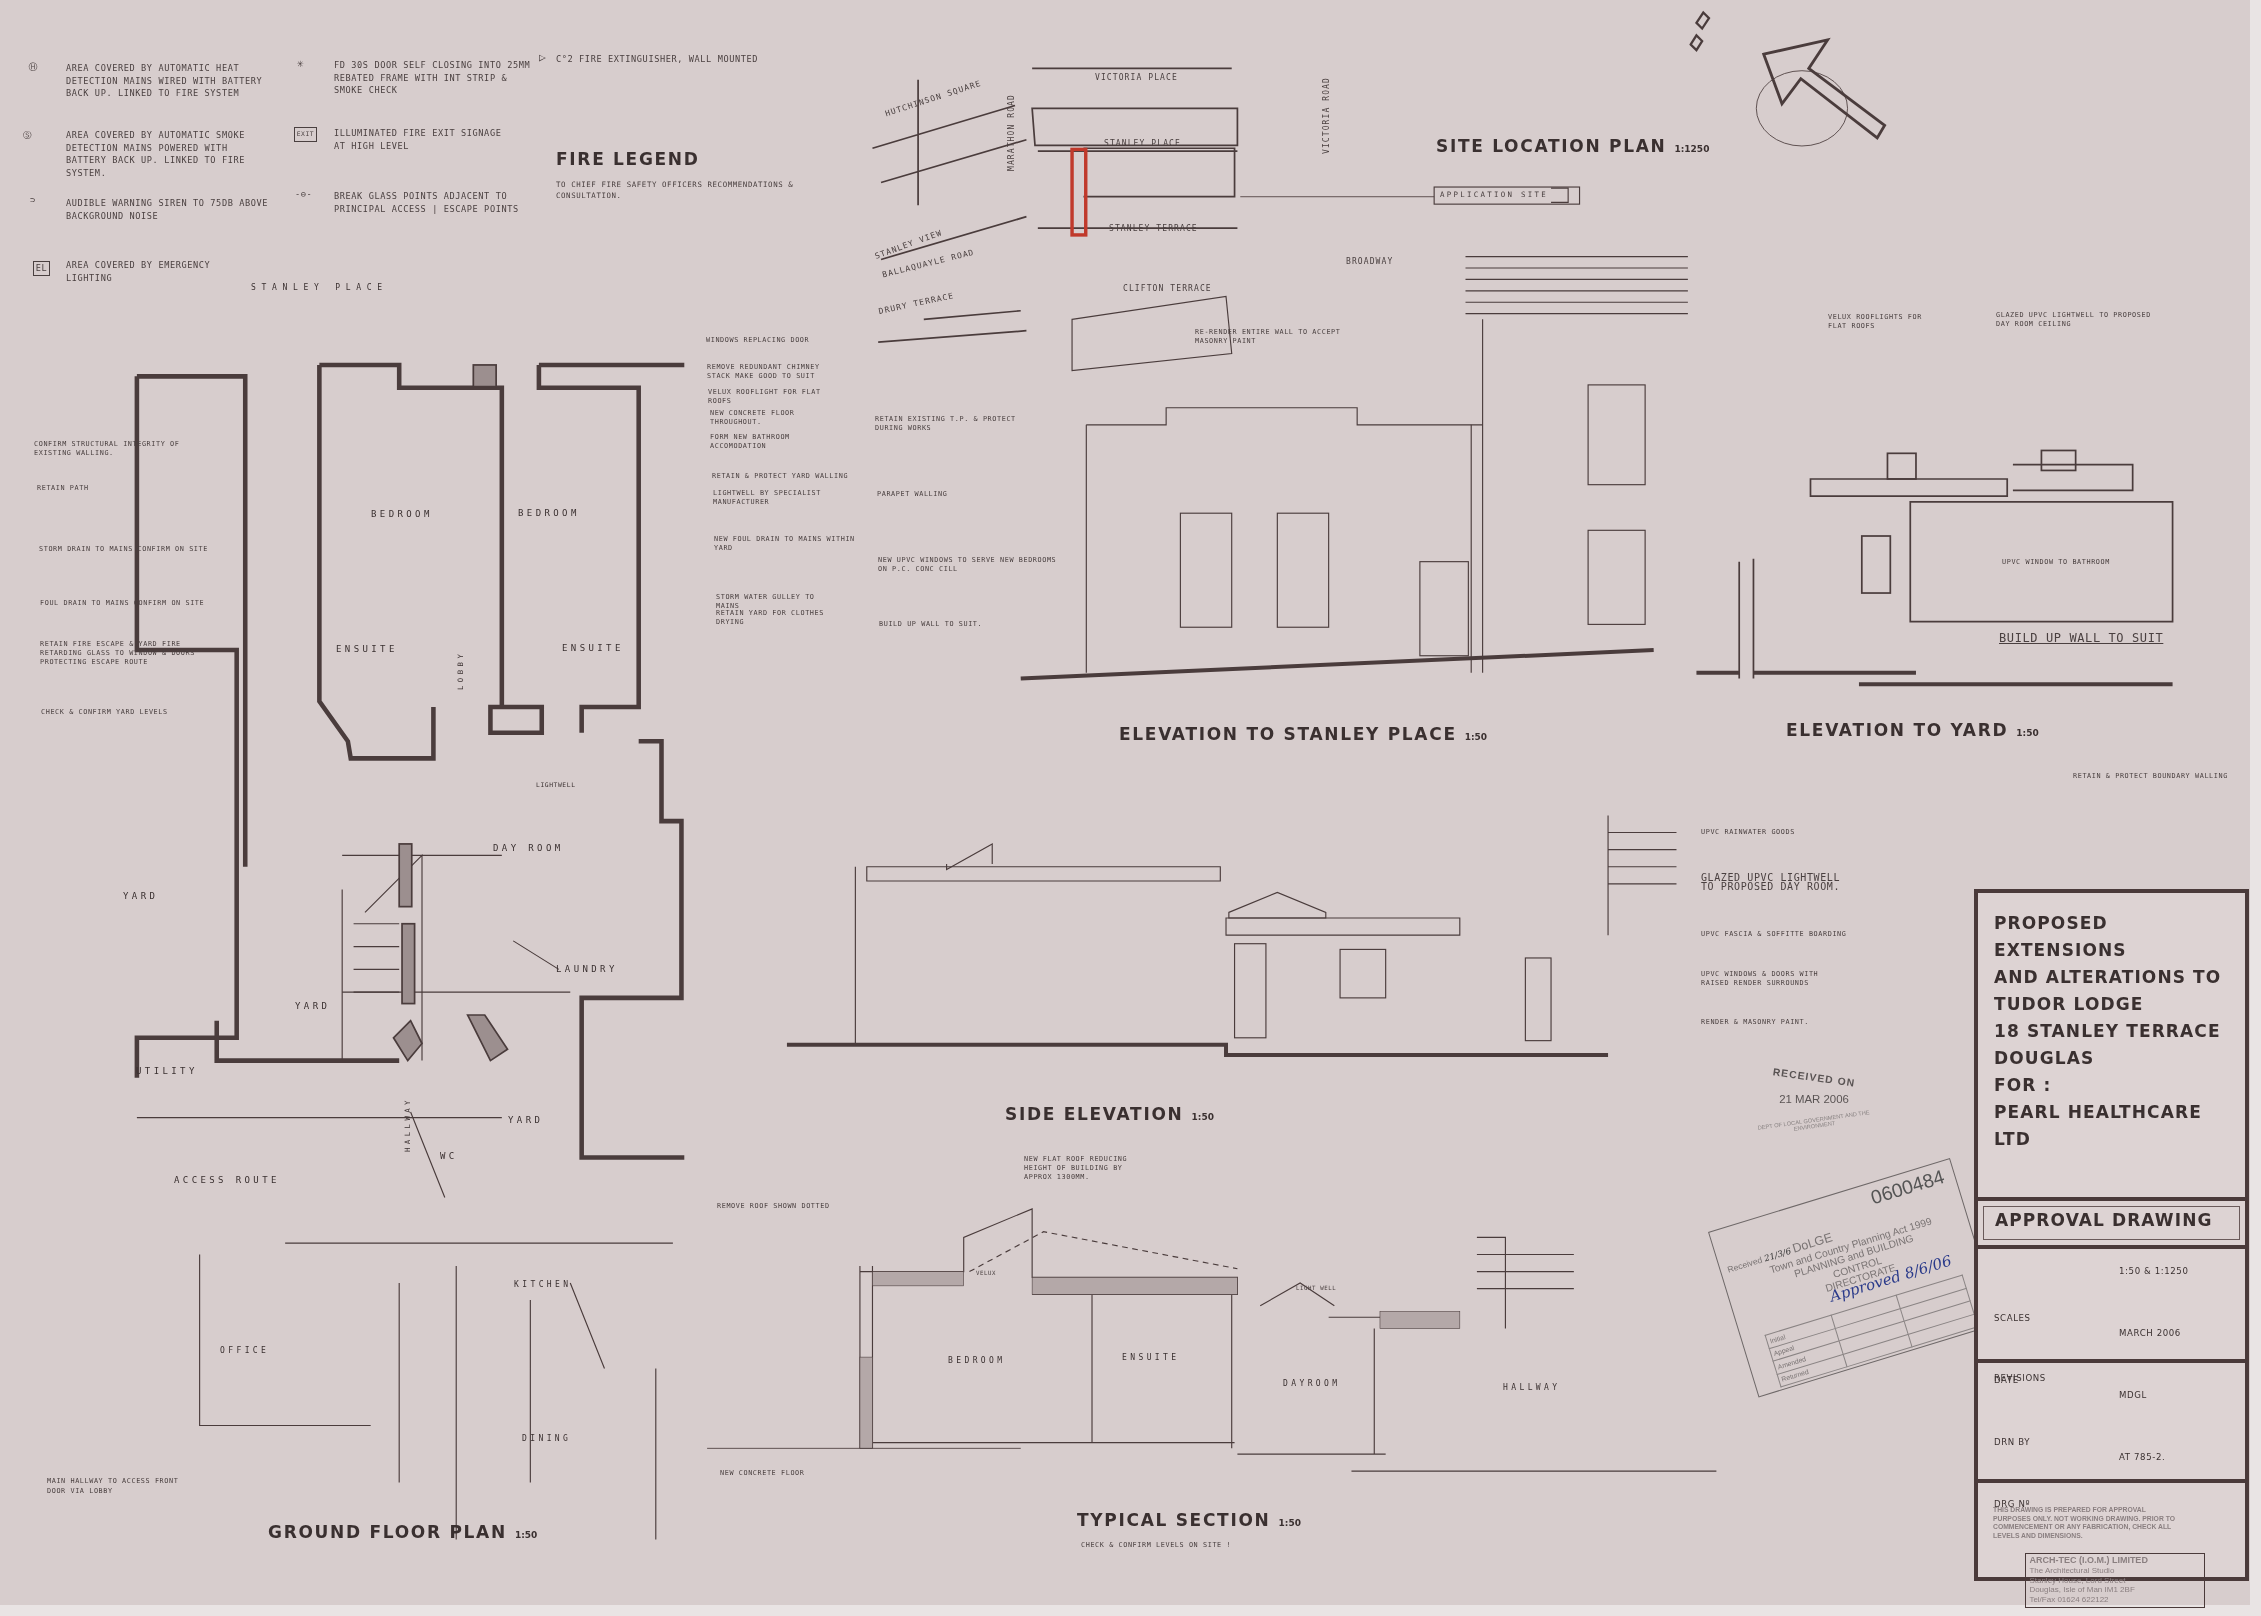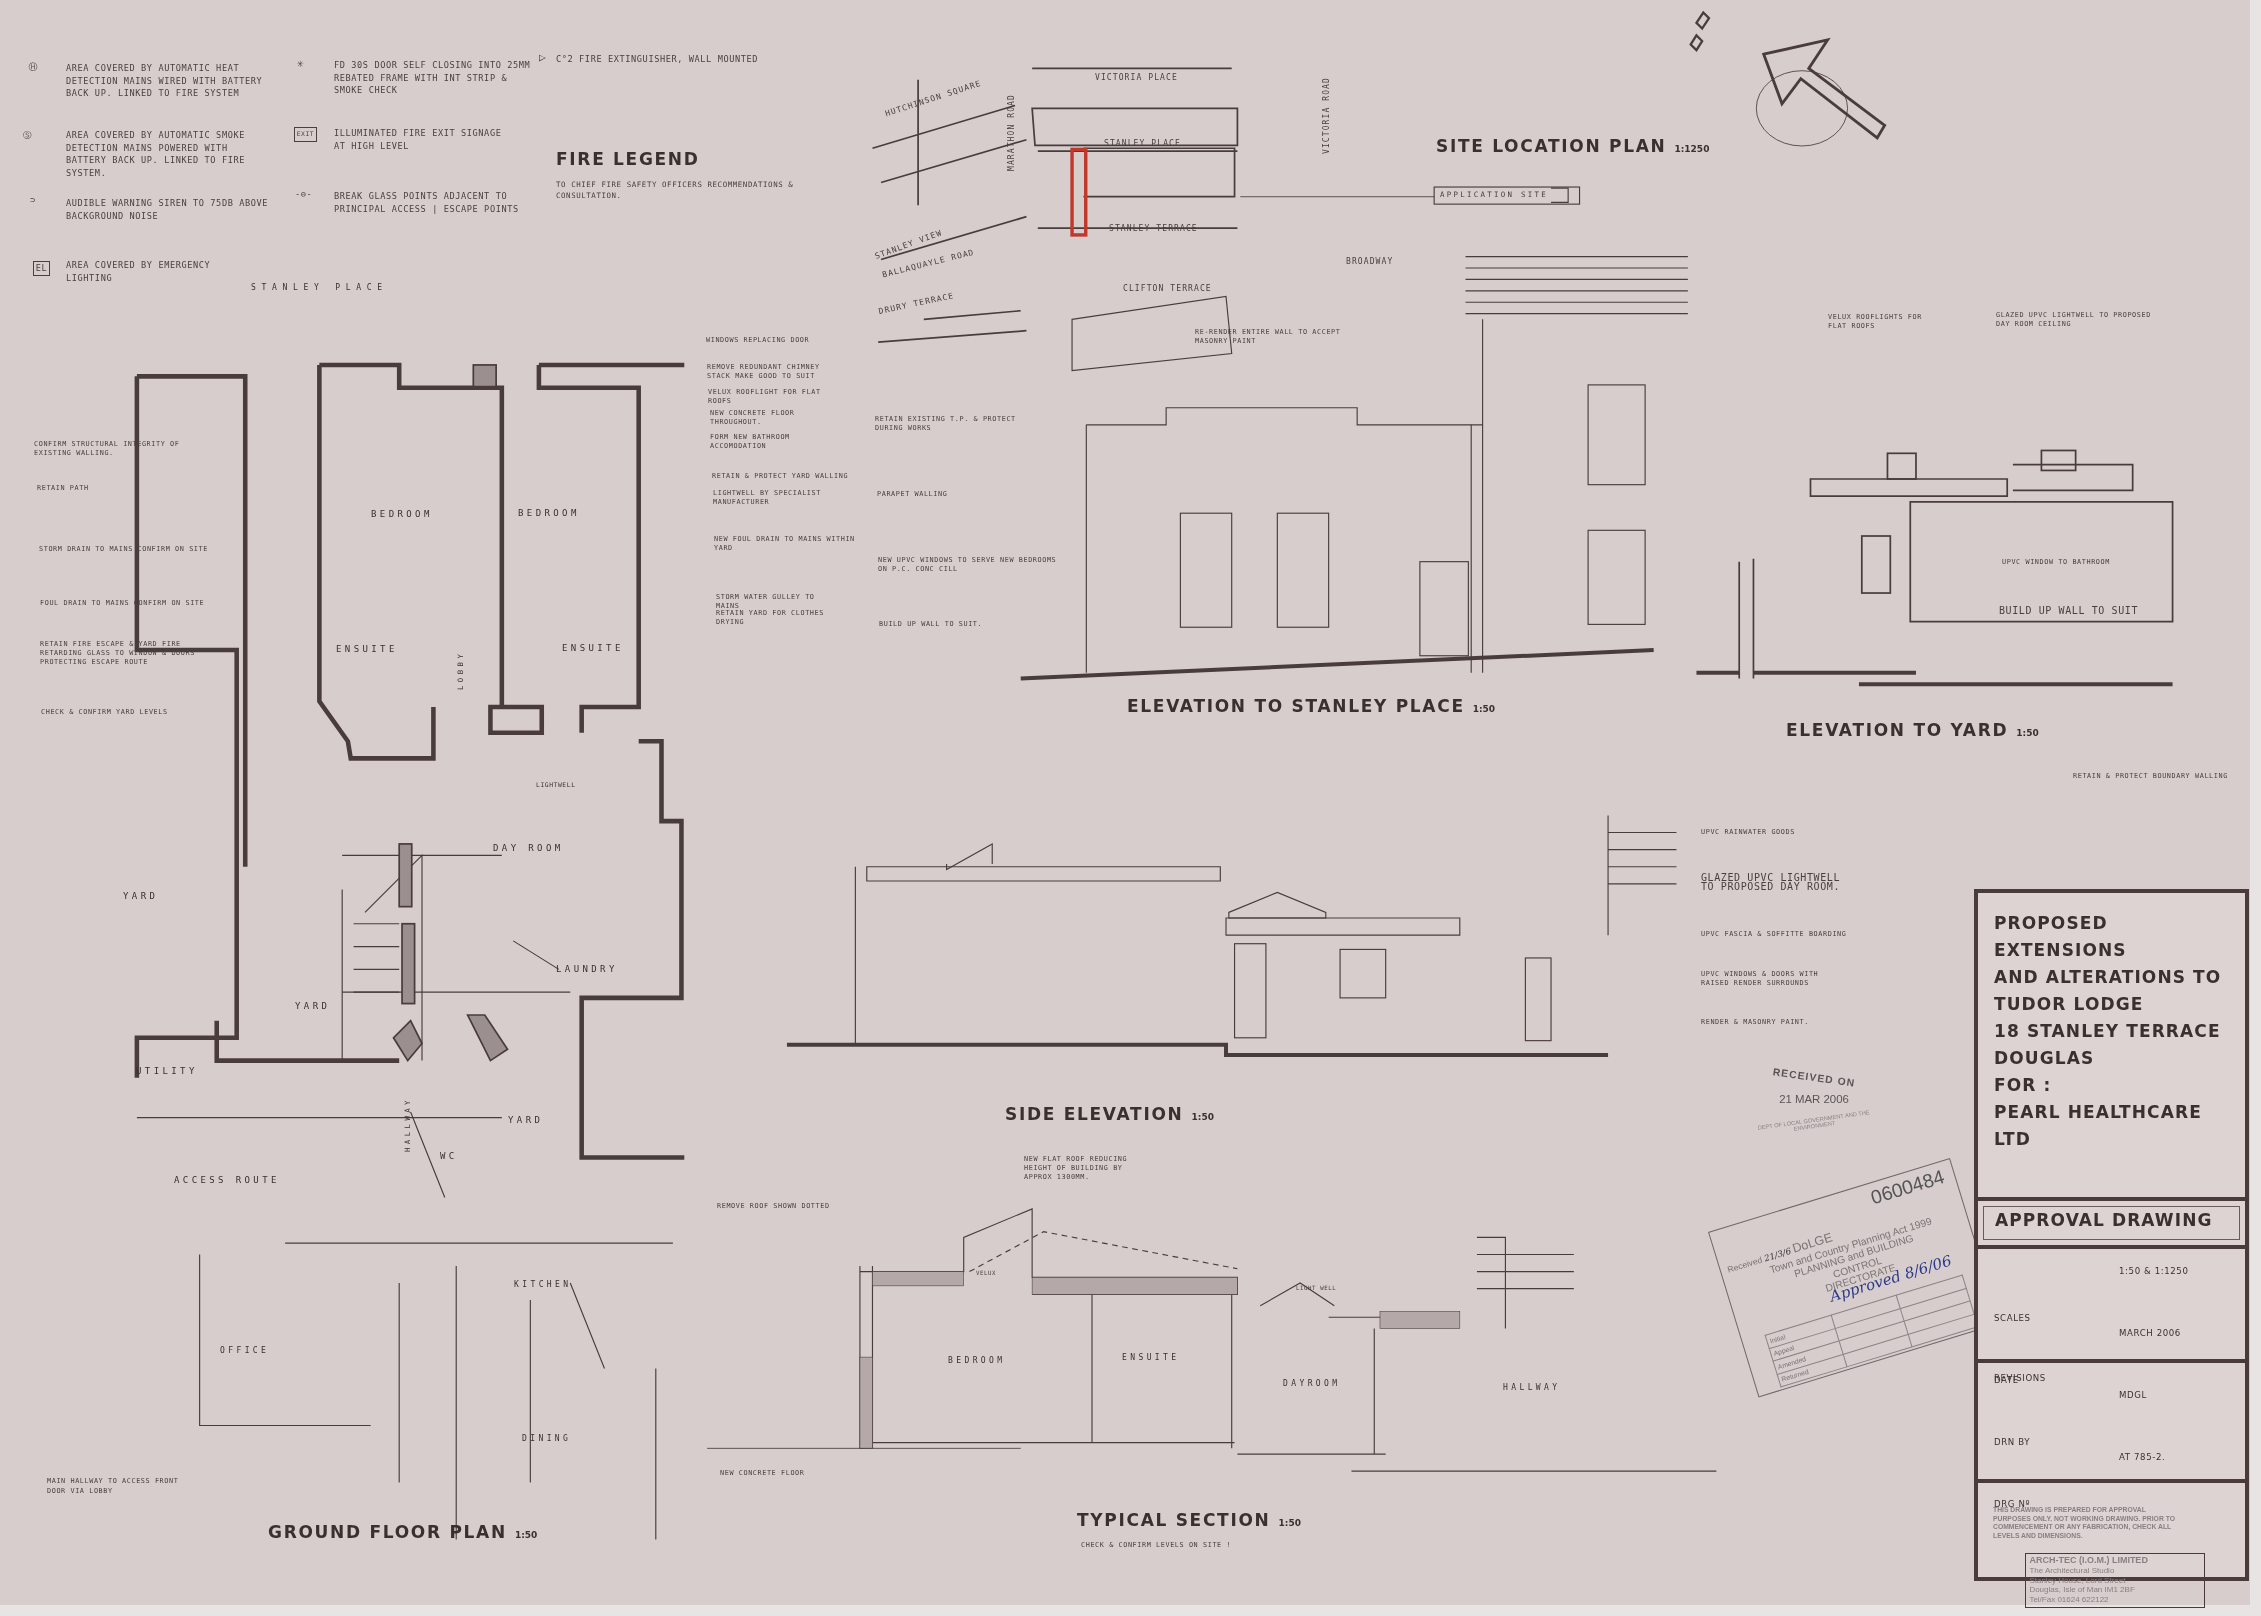--- a/index.html
+++ b/index.html
@@ -219,28 +219,28 @@
 
   <div class="title" style="left:268px;top:1522px;font-size:17px;"><span>GROUND FLOOR PLAN</span><span class="scale">1:50</span></div>
 </div>
 
 <div>
   <div class="note" style="left:1195px;top:328px;width:148px;font-size:6.8px;line-height:9px;">RE-RENDER ENTIRE WALL TO ACCEPT MASONRY PAINT</div>
   <div class="note" style="left:875px;top:415px;width:143px;font-size:6.8px;line-height:9px;">RETAIN EXISTING T.P. &amp; PROTECT DURING WORKS</div>
   <div class="note" style="left:877px;top:488px;width:143px;font-size:6.8px;">PARAPET WALLING</div>
   <div class="note" style="left:878px;top:556px;width:188px;font-size:6.8px;line-height:9px;">NEW UPVC WINDOWS TO SERVE NEW BEDROOMS ON P.C. CONC CILL</div>
   <div class="note" style="left:879px;top:618px;width:143px;font-size:6.8px;">BUILD UP WALL TO SUIT.</div>
-  <div class="title" style="left:1119px;top:696px;font-size:17px;margin-left:8px;"><span>ELEVATION TO STANLEY PLACE</span><span class="scale">1:50</span></div>
+  <div class="title" style="left:1119px;top:724px;font-size:17px;"><span>ELEVATION TO STANLEY PLACE</span><span class="scale">1:50</span></div>
 </div>
 
 <div>
   <div class="note" style="left:1828px;top:313px;width:103px;font-size:6.8px;line-height:9px;">VELUX ROOFLIGHTS FOR FLAT ROOFS</div>
   <div class="note" style="left:1996px;top:311px;width:165px;font-size:6.8px;line-height:9px;">GLAZED UPVC LIGHTWELL TO PROPOSED DAY ROOM CEILING</div>
   <div class="note" style="left:2002px;top:556px;width:171px;font-size:6.8px;">UPVC WINDOW TO BATHROOM</div>
-  <div class="note" style="left:1999px;top:605px;width:171px;font-size:10px;">BUILD UP WALL TO SUIT</div>
+  <div class="note" style="left:1999px;top:632px;width:171px;font-size:12px;text-decoration:underline;">BUILD UP WALL TO SUIT</div>
   <div class="note" style="left:2073px;top:771px;width:171px;font-size:6.8px;line-height:10.3px;">RETAIN &amp; PROTECT BOUNDARY WALLING</div>
   <div class="title" style="left:1786px;top:720px;font-size:17px;"><span>ELEVATION TO YARD</span><span class="scale">1:50</span></div>
 </div>
 
 <div>
   <div class="note" style="left:1701px;top:826px;width:171px;font-size:6.8px;">UPVC RAINWATER GOODS</div>
   <div class="note" style="left:1701px;top:873px;width:148px;font-size:10px;line-height:9px;">GLAZED UPVC LIGHTWELL TO PROPOSED DAY ROOM.</div>
   <div class="note" style="left:1701px;top:928px;width:188px;font-size:6.8px;">UPVC FASCIA &amp; SOFFITTE BOARDING</div>
   <div class="note" style="left:1701px;top:970px;width:148px;font-size:6.8px;line-height:9px;">UPVC WINDOWS &amp; DOORS WITH RAISED RENDER SURROUNDS</div>
   <div class="note" style="left:1701px;top:1016px;width:171px;font-size:6.8px;">RENDER &amp; MASONRY PAINT.</div>

